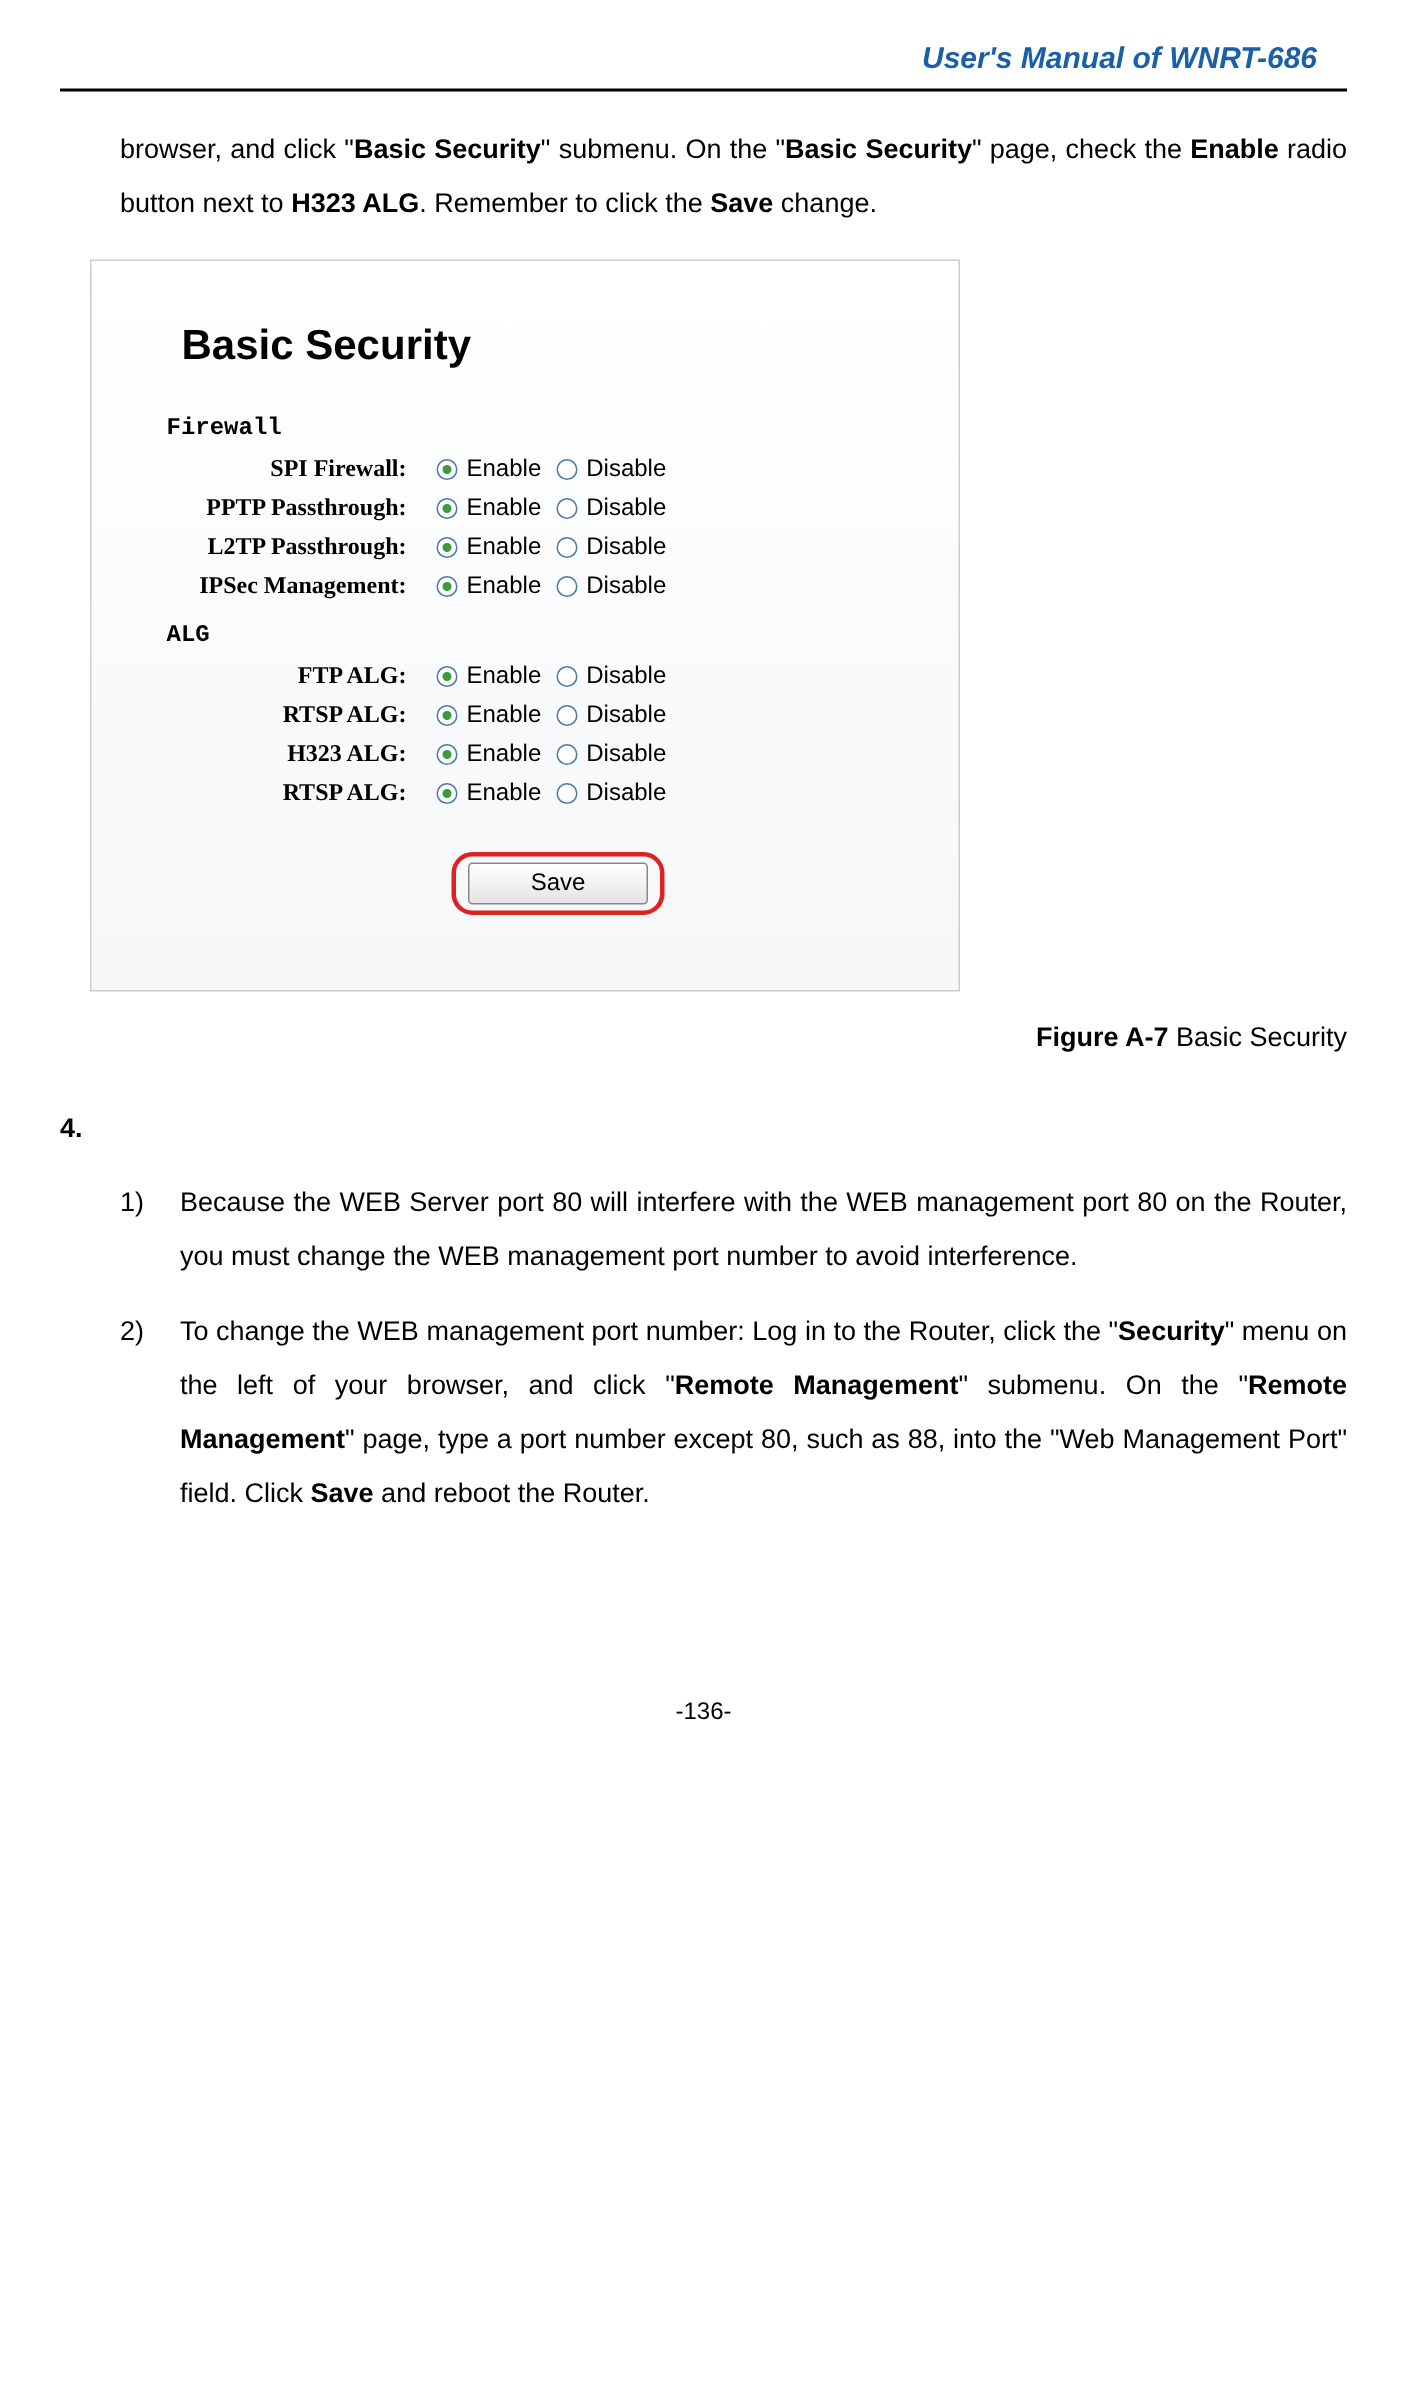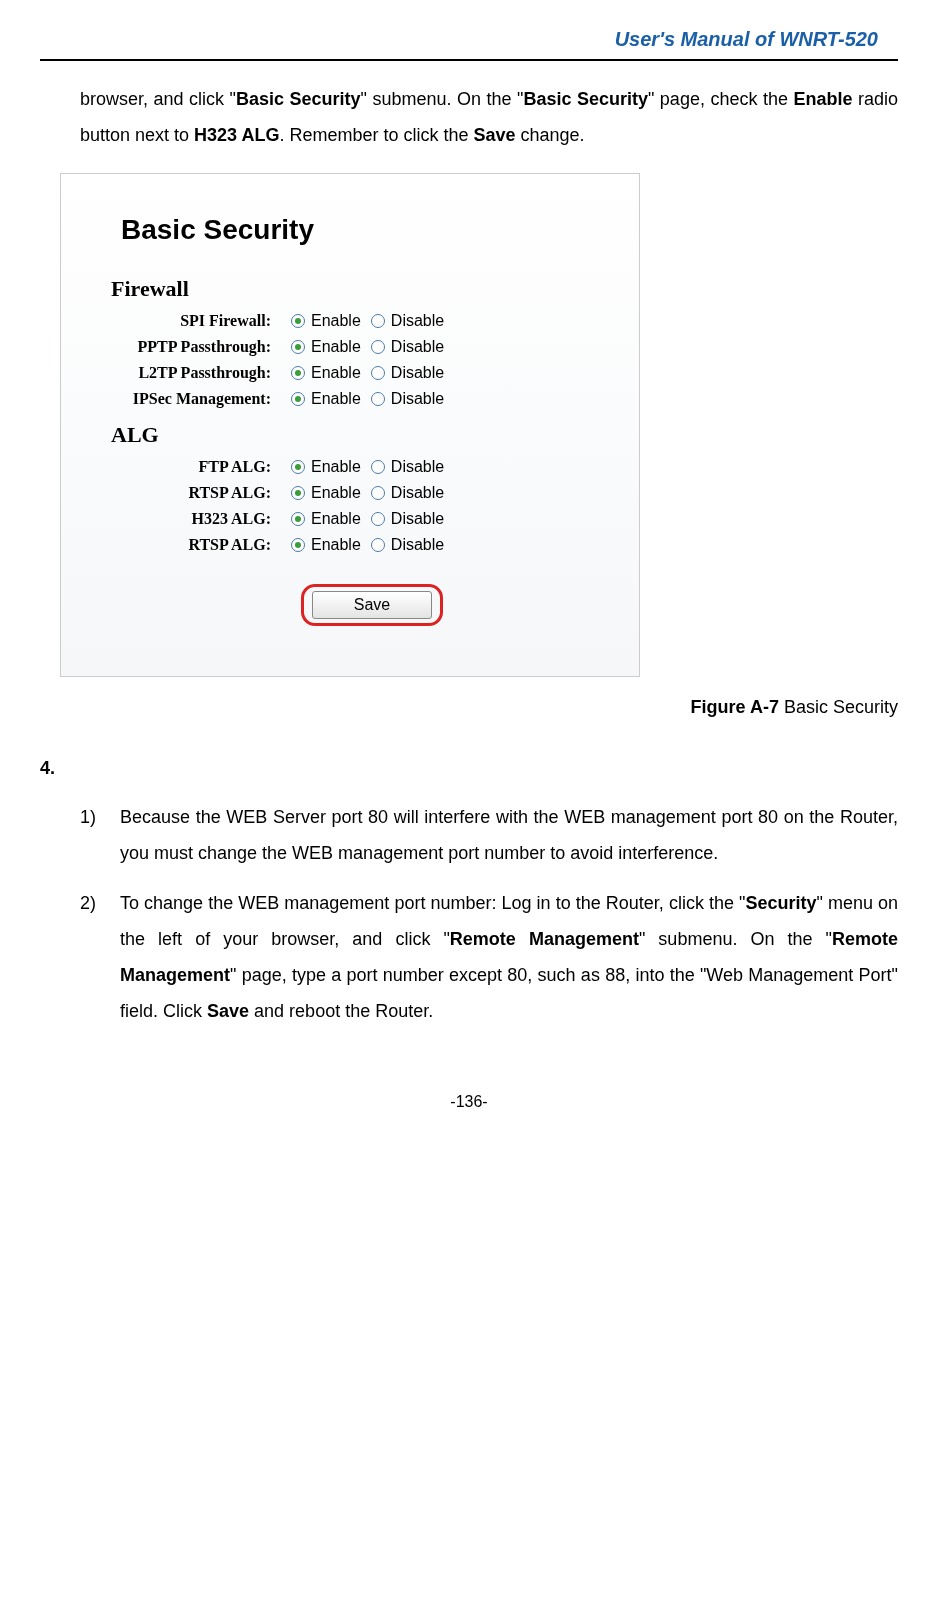--- a/index.html
+++ b/index.html
@@ -43,23 +43,23 @@
     width: 580px;
   }
   .sec-title {
     font-family: Arial, sans-serif;
     font-weight: bold;
     font-size: 28px;
     color: #000;
     margin: 10px 0 30px 20px;
   }
   .subsection {
-    font-family: Liberation Serif, serif;
-    font-weight: bold;
-    font-size: 22px;
+    font-family: Liberation Mono, monospace;
+    font-weight: bold;
+    font-size: 16px;
     color: #000;
     margin: 14px 0 10px 10px;
   }
   .form-row {
     display: flex;
     align-items: center;
     margin: 8px 0;
     font-size: 16px;
   }
   .form-label {
@@ -134,28 +134,28 @@
     font-size: 18px;
     line-height: 2.0;
     text-align: justify;
     margin-bottom: 14px;
   }
   .sub-num { width: 40px; flex: 0 0 40px; }
   .sub-text { flex: 1; }
   .page-num {
     text-align: center;
     font-size: 16px;
-    margin-top: 64px;
+    margin-top: 120px;
   }
 </style>
 </head>
 <body>
 
 <div class="page">
-  <div class="header-title">User's Manual of WNRT-520</div>
+  <div class="header-title">User's Manual of WNRT-686</div>
   <hr class="header-rule">
 
   <p class="body-text">
     <span>browser, and click "</span><span class="bold">Basic Security</span><span>" submenu. On the "</span><span class="bold">Basic Security</span><span>" page, check the </span><span class="bold">Enable</span><span> radio button next to </span><span class="bold">H323 ALG</span><span>. Remember to click the </span><span class="bold">Save</span><span> change.</span>
   </p>
 
   <div class="screenshot">
     <div class="sec-title">Basic Security</div>
 
     <div class="subsection">Firewall</div>

